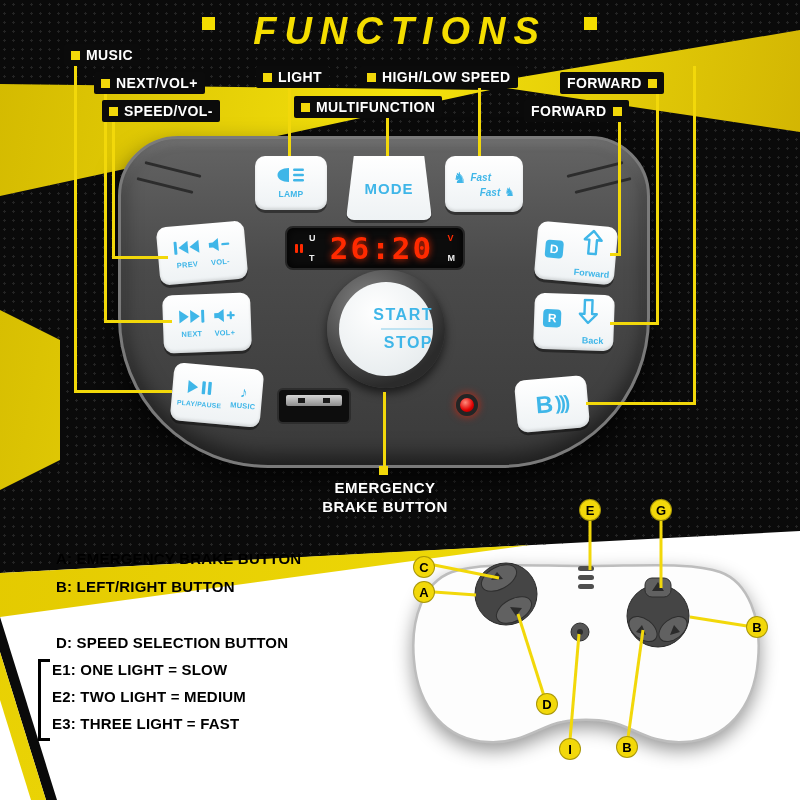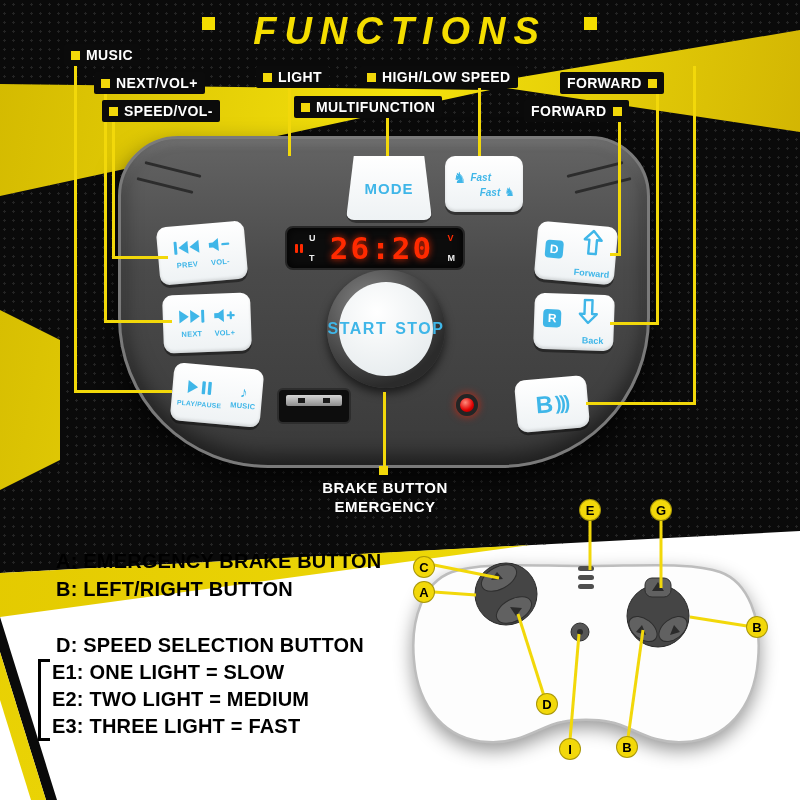--- a/index.html
+++ b/index.html
@@ -64,40 +64,40 @@
   .disp-col{display:flex;flex-direction:column;justify-content:space-between;height:30px;
     font-size:9px;font-weight:bold;color:#eee;}
   .disp-col .red{color:#ff2a00;}
   .disp-digits{flex:1;text-align:center;font-family:"DejaVu Sans Mono",monospace;font-weight:bold;
     font-size:31px;color:#ff2a00;letter-spacing:2px;text-shadow:0 0 7px rgba(255,42,0,.85);}
   
   .start-ring{position:absolute;left:209px;top:134px;width:118px;height:118px;border-radius:50%;
     background:radial-gradient(circle at 35% 30%,#868686,#2b2b2b 72%);
     display:flex;align-items:center;justify-content:center;box-shadow:0 5px 10px rgba(0,0,0,.6);}
   .start-face{width:94px;height:94px;border-radius:50%;background:radial-gradient(circle at 40% 32%,#ffffff,#e7ecee 80%);
-    display:flex;align-items:center;justify-content:center;gap:4px;}
+    display:flex;flex-direction:column;align-items:flex-end;justify-content:center;gap:4px;}
   .start-face span{color:#3fb6e8;font-weight:bold;font-size:16px;letter-spacing:1.5px;}
   .start-div{width:52px;height:2px;background:#bfe3f2;}
   
   .usb{position:absolute;left:159px;top:252px;width:74px;height:36px;background:#0d0d0d;
     border:2px solid #2d2d2d;border-radius:6px;box-sizing:border-box;}
   .usb-tongue{position:absolute;left:7px;right:7px;top:5px;height:11px;background:linear-gradient(#d6d6d6,#8d8d8d);border-radius:2px;}
   .usb-tongue i{position:absolute;top:3px;width:7px;height:5px;background:#1a1a1a;display:block;}
   .usb-tongue i:first-child{left:12px;}.usb-tongue i:last-child{right:12px;}
   .led{position:absolute;left:338px;top:258px;width:22px;height:22px;border-radius:50%;
     background:radial-gradient(circle at 38% 32%,#ff8a7a,#e00000 60%,#7f0000);
     border:4px solid #242424;box-sizing:border-box;box-shadow:0 0 8px rgba(255,30,0,.8);}
   .keycap{position:absolute;width:18px;height:18px;border-radius:4px;background:#3fb6e8;color:#fff;
     font-size:12px;font-weight:bold;display:flex;align-items:center;justify-content:center;}
   .dirlbl{position:absolute;font-size:9px;font-weight:bold;color:#3fb6e8;}
   .bt-b{color:#3fb6e8;font-size:24px;font-weight:bold;}
   .bt-waves{color:#3fb6e8;font-size:19px;font-weight:bold;letter-spacing:-2px;margin-left:2px;}
   .note{color:#3fb6e8;font-size:15px;line-height:1;}
   
-  .lg{position:absolute;z-index:8;font-size:20px;font-weight:bold;color:#000;letter-spacing:.2px;white-space:nowrap;}
+  .lg{position:absolute;z-index:8;font-size:15px;font-weight:bold;color:#000;letter-spacing:.2px;white-space:nowrap;}
   .bracket{position:absolute;z-index:8;left:38px;top:659px;width:9px;height:76px;
     border-left:3px solid #000;border-top:3px solid #000;border-bottom:3px solid #000;}
   
   .remote{position:absolute;left:402px;top:528px;z-index:3;filter:drop-shadow(0 7px 9px rgba(0,0,0,.4));}
   .remote-body{fill:#fdfdfd;stroke:#bdbdbd;stroke-width:2.5;}
   .rc-base{fill:#454545;stroke:#2b2b2b;stroke-width:1;}
   .rc-btn{fill:#616161;stroke:#2e2e2e;stroke-width:1;}
   .rc-dark{fill:#2b2b2b;}
   .overlay-lines{position:absolute;inset:0;z-index:7;pointer-events:none;}
   .mk{position:absolute;z-index:9;width:22px;height:22px;border-radius:50%;background:#f2d80a;
@@ -165,31 +165,44 @@
   <i class="ln v" style="left:478px;top:88px;height:68px"></i>
   <i class="ln v" style="left:693px;top:66px;height:336px"></i>
   <i class="ln h" style="left:586px;top:402px;width:110px"></i>
   <i class="ln v" style="left:656px;top:94px;height:228px"></i>
   <i class="ln h" style="left:610px;top:322px;width:49px"></i>
   <i class="ln v" style="left:618px;top:122px;height:134px"></i>
   <i class="ln h" style="left:610px;top:253px;width:11px"></i>
   <i class="ln v" style="left:383px;top:392px;height:74px"></i>
   <span class="emg-sq"></span>
   <div class="emg-label">
+    <div>EMERGENCY</div>
     <div>BRAKE BUTTON</div>
-    <div>EMERGENCY</div>
   </div>
 
   <div class="panel">
     <div class="panel-body"></div>
     <i class="vent" style="left:26px;top:32px;transform:rotate(14deg)"></i>
     <i class="vent" style="left:18px;top:48px;transform:rotate(14deg)"></i>
     <i class="vent" style="right:26px;top:32px;transform:rotate(-14deg)"></i>
     <i class="vent" style="right:18px;top:48px;transform:rotate(-14deg)"></i>
 
+    <div class="pbtn" style="left:137px;top:20px;width:72px;height:54px">
+      <div class="col" style="justify-content:center;height:100%">
+        <span>
+          <svg width="30" height="16" viewBox="0 0 30 16" class="icon-blue">
+              <path d="M13,1 C6,1 1.5,4 1.5,8 C1.5,12 6,15 13,15 Z"></path>
+              <rect x="17" y="1.5" width="11" height="2.4" rx="1.2"></rect>
+              <rect x="17" y="6.8" width="11" height="2.4" rx="1.2"></rect>
+              <rect x="17" y="12.1" width="11" height="2.4" rx="1.2"></rect>
+            </svg>
+        </span>
+        <span class="tinylbl" style="font-size:8.5px">LAMP</span>
+      </div>
+    </div>
     <div class="pbtn" style="left:228px;top:20px;width:86px;height:64px;background:none;box-shadow:0 3px 0 rgba(0,0,0,.4)">
       <div class="mode-face">
         <span class="mode-txt">MODE</span>
       </div>
     </div>
     <div class="pbtn" style="left:327px;top:20px;width:78px;height:56px">
       <div class="fs-face">
         <div class="fs-row">
           <span class="horse">♞</span>
           <span class="script">Fast</span>

